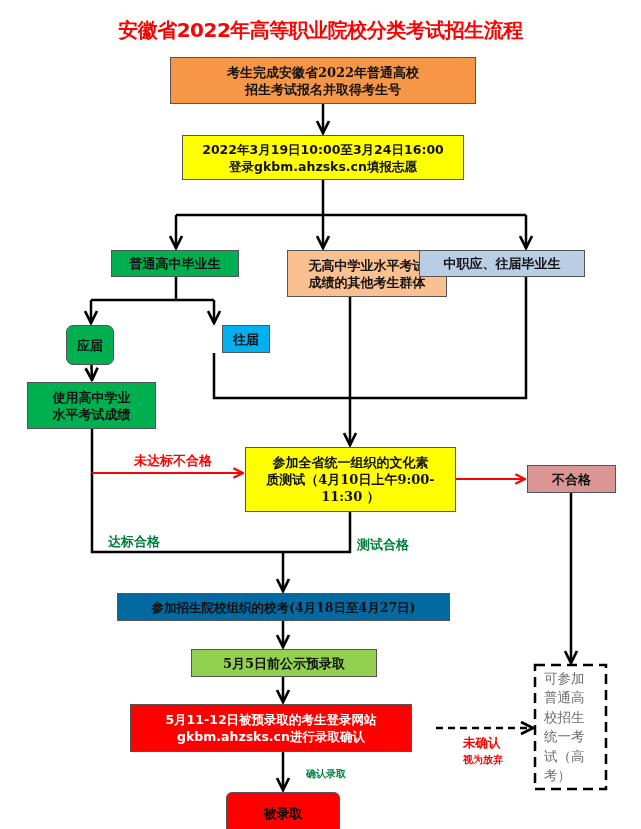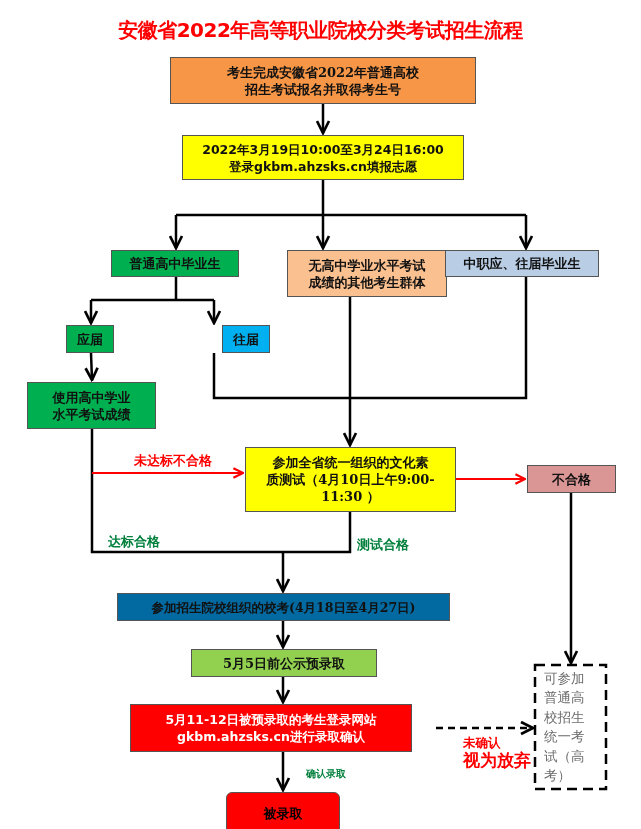--- a/index.html
+++ b/index.html
@@ -95,25 +95,25 @@
 
   <div class="box" style="left:111px; top:250px; width:128px; height:27px; background:#00b050;">
     <span>普通高中毕业生</span>
   </div>
 
   <div class="box" style="left:271px; top:250px; width:160px; height:47px; background:#fac090;margin-left:16px;">
     <span>无高中学业水平考试</span>
     <span>成绩的其他考生群体</span>
   </div>
 
-  <div class="box" style="left:445px; top:250px; width:154px; height:27px; background:#b9cde5;">
+  <div class="box" style="left:419px; top:250px; width:166px; height:27px; background:#b9cde5;">
     <span>中职应、往届毕业生</span>
   </div>
 
-  <div class="box" style="left:66px; top:325px; width:48px; height:28px; background:#00b050;">
+  <div class="box" style="left:66px; top:325px; width:48px; height:40px; background:#00b050;border-radius:7px;">
     <span>应届</span>
   </div>
 
   <div class="box" style="left:190px; top:325px; width:48px; height:28px; background:#00b0f0;margin-left:32px;">
     <span>往届</span>
   </div>
 
   <div class="box" style="left:27px; top:382px; width:129px; height:47px; background:#00b050;">
     <span>使用高中学业</span>
     <span>水平考试成绩</span>
@@ -153,15 +153,15 @@
     <span>统一考</span>
     <span>试（高</span>
     <span>考）</span>
   </div>
 
   <div class="lbl" style="left:134px; top:453px; color:#ff0000;">未达标不合格</div>
   <div class="lbl" style="left:108px; top:534px; color:#00803c;">达标合格</div>
   <div class="lbl" style="left:357px; top:537px; color:#00803c;">测试合格</div>
   <div class="lbl" style="left:306px; top:766px; color:#00803c; font-size:10px;">确认录取</div>
   <div class="lbl" style="left:463px; top:735px; color:#ff0000; font-size:12.5px;">未确认</div>
-  <div class="lbl" style="left:463px; top:752px; color:#ff0000; font-size:17px;">视为放弃</div>
+  <div class="lbl" style="left:463px; top:752px; color:#ff0000; font-size:10px;">视为放弃</div>
 
 </div>
 
 </body></html>

